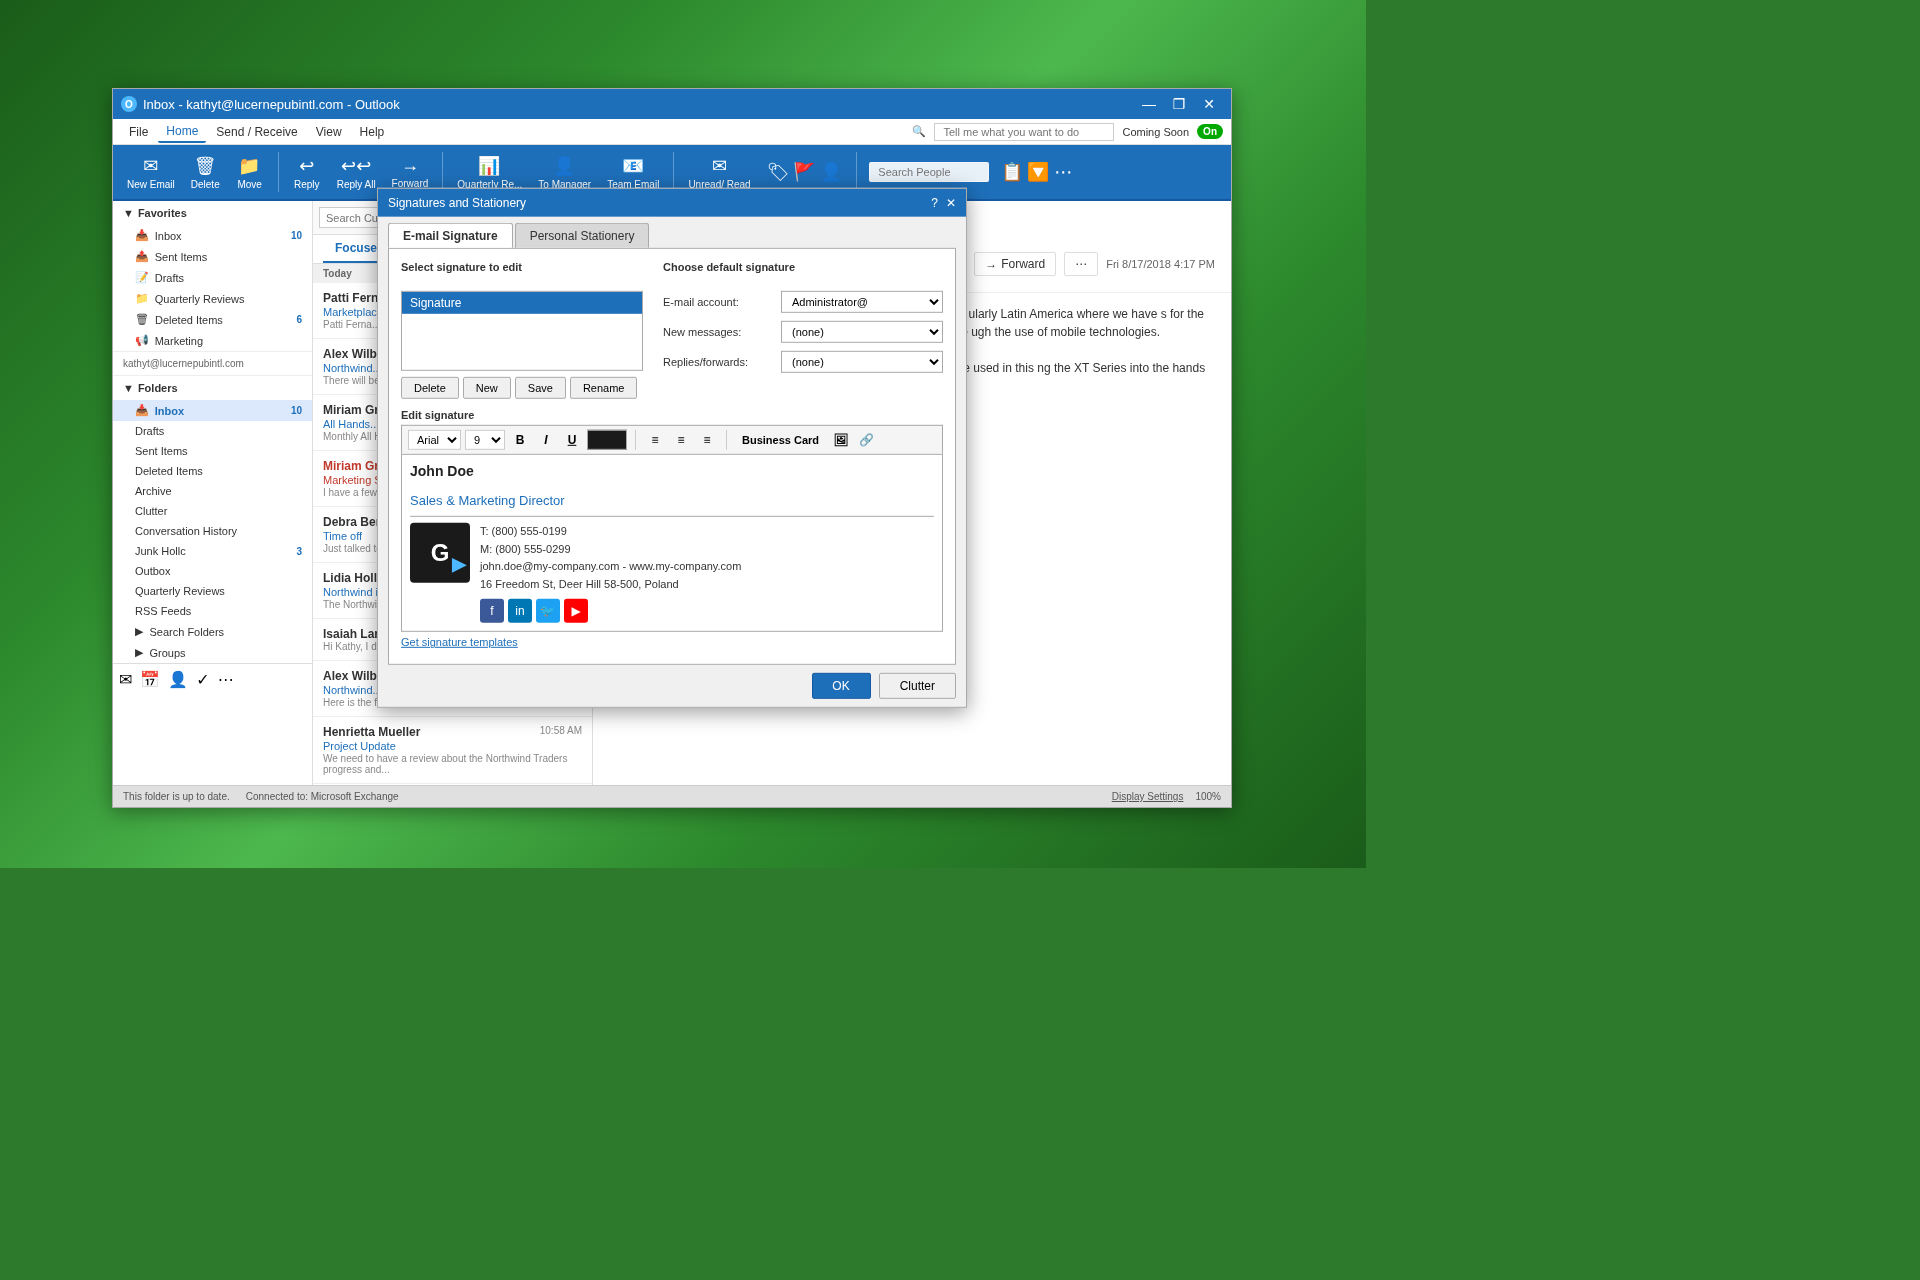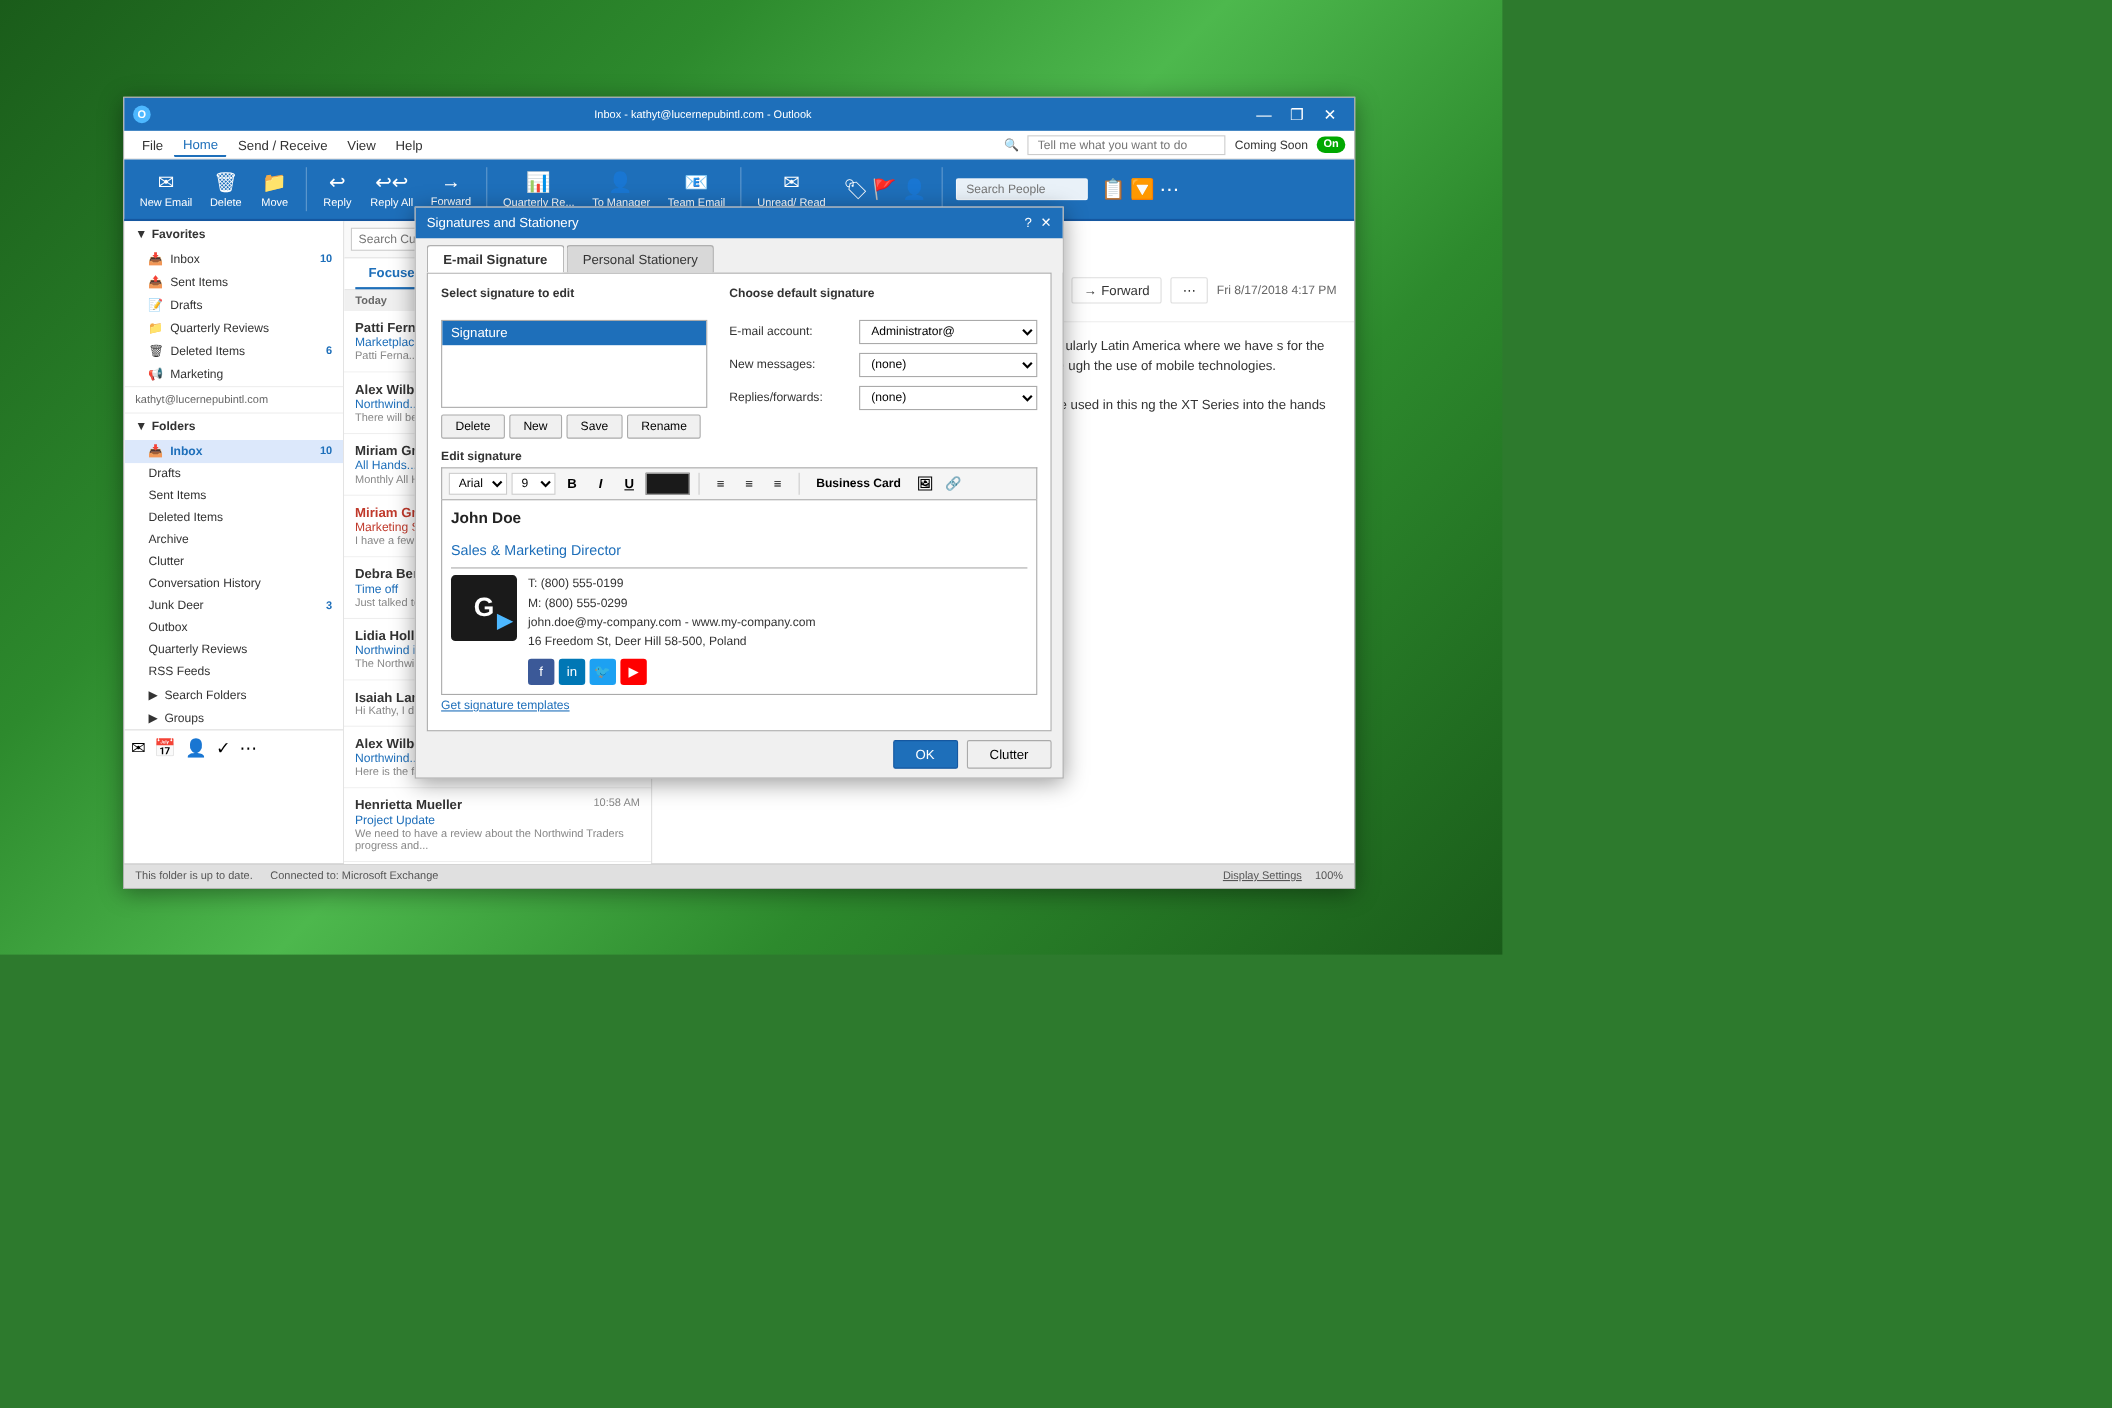--- a/index.html
+++ b/index.html
@@ -50,22 +50,21 @@
       background: #4db8ff;
       border-radius: 50%;
       margin-right: 6px;
       display: flex;
       align-items: center;
       justify-content: center;
       font-size: 9px;
     }
     .title-bar-text {
       flex: 1;
-      text-align: center;
-      font-size: 10px;
+      font-size: 13px;
     }
     .title-bar-controls {
       display: flex;
       gap: 2px;
     }
     .title-btn {
       width: 28px;
       height: 20px;
       background: transparent;
       border: none;
@@ -743,21 +742,21 @@
         <div class="sidebar-item">
           <span>Archive</span>
         </div>
         <div class="sidebar-item">
           <span>Clutter</span>
         </div>
         <div class="sidebar-item">
           <span>Conversation History</span>
         </div>
         <div class="sidebar-item">
-          <span>Junk Deer</span>
+          <span>Junk Hollc</span>
           <span class="sidebar-badge">3</span>
         </div>
         <div class="sidebar-item">
           <span>Outbox</span>
         </div>
         <div class="sidebar-item">
           <span>Quarterly Reviews</span>
         </div>
         <div class="sidebar-item">
           <span>RSS Feeds</span>

